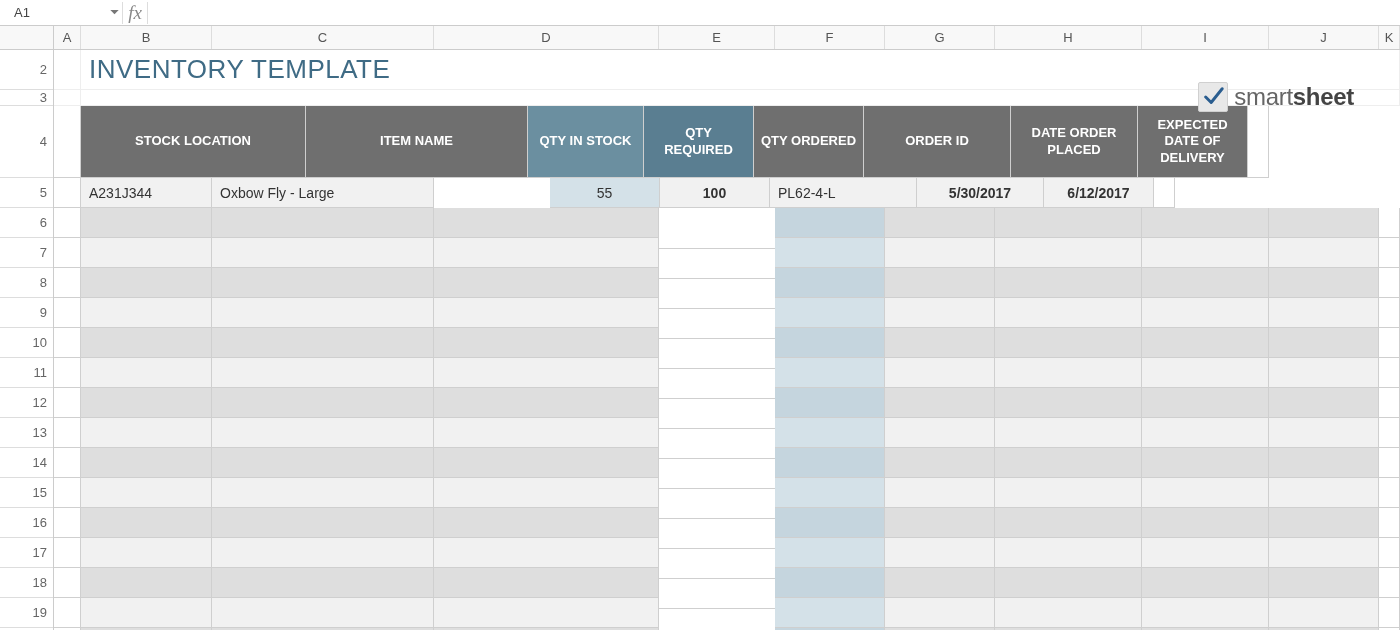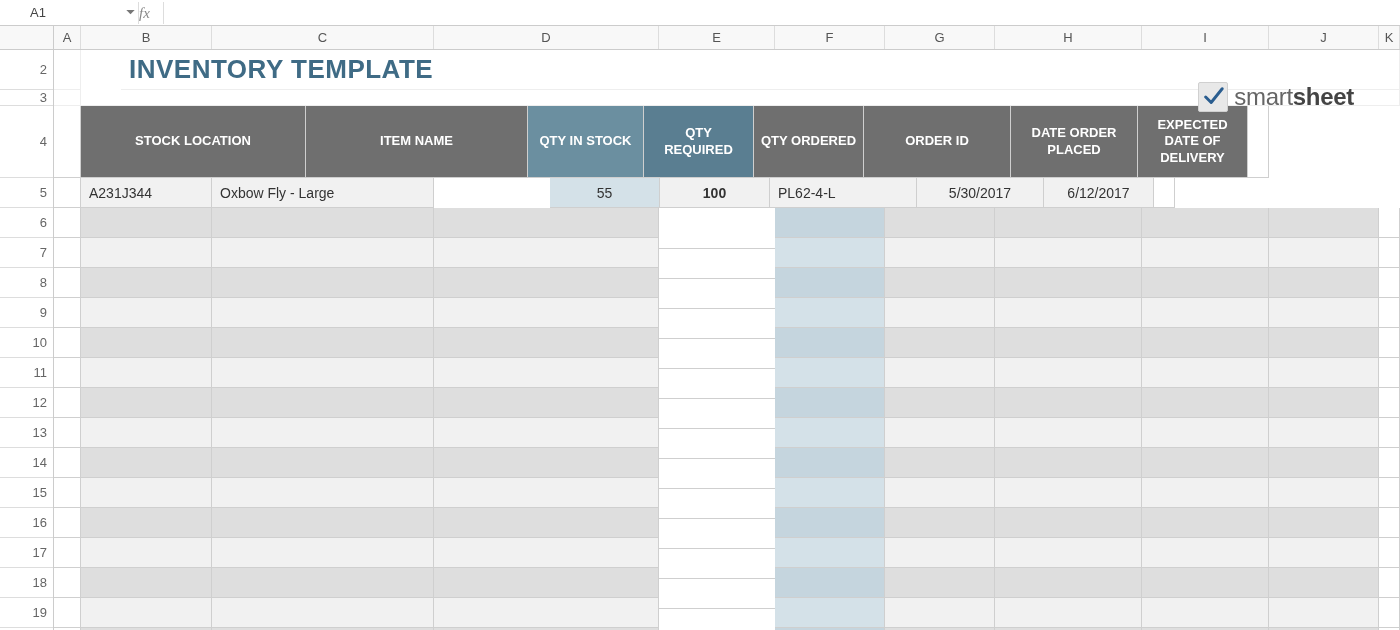--- a/index.html
+++ b/index.html
@@ -11,31 +11,31 @@
     display: flex;
     align-items: center;
     border-bottom: 1px solid #ccc;
     background: #fff;
     font-size: 13px;
     color: #555;
   }
   .name-box {
     width: 98px;
     height: 22px;
-    margin-left: 24px;
+    margin-left: 8px;
     padding-left: 6px;
     display: flex;
     align-items: center;
     color: #444;
   }
   .name-dd {
     width: 16px; height: 22px; display: flex; align-items: center; justify-content: center; color: #777;
   }
   .fx {
-    width: 26px; text-align: left; font-style: italic; color: #888; font-family: "Times New Roman", serif; font-size: 15px;
+    width: 26px; text-align: center; font-style: italic; color: #888; font-family: "Times New Roman", serif; font-size: 19px;
     border-left: 1px solid #ddd; border-right: 1px solid #ddd; height: 22px; line-height: 22px;
   }
   .formula-input {
     flex: 1; height: 22px; padding-left: 6px;
   }
 
   
   .grid {
     display: flex;
     width: 1400px;
@@ -99,25 +99,24 @@
     font-size: 14px;
     background: #fff;
     overflow: hidden;
     white-space: nowrap;
   }
 
   
   .title-row { height: 40px; }
   .rh.title-row { height: 40px; }
   .title-cell {
-    font-weight: 700;
+    font-weight: 400;
     font-size: 26px;
     letter-spacing: 0.5px;
     color: #3f6b85;
-    margin-left: 40px;
   }
 
   
   .short-row { height: 16px; }
   .rh.short-row { height: 16px; }
 
   
   .hdr-row { height: 72px; }
   .rh.hdr-row { height: 72px; }
   .hdr {
@@ -139,21 +138,21 @@
   
   .data-cell { background: #f1f1f1; }
   .data-cell.alt { background: #dedede; }
 
   .col-E.data-cell { background: #e7edf0; justify-content: flex-start; font-weight: 700; margin-top: 40px; }
   .col-F.data-cell { background: #d4e1e8; justify-content: center; font-weight: 400; }
   .col-E.data-cell.alt { background: #d8e2e7; }
   .col-F.data-cell.alt { background: #c5d5de; }
 
   .col-G.data-cell { justify-content: center; font-weight: 700; }
-  .col-I.data-cell, .col-J.data-cell { justify-content: center; }
+  .col-I.data-cell, .col-J.data-cell { justify-content: center; font-weight: bold; }
 
   .row-borders .cell { border-right: 1px solid #cfcfcf; border-bottom: 1px solid #cfcfcf; }
 
   
   .logo {
     position: absolute;
     top: 29px; 
     right: 46px;
     height: 36px;
     display: flex; align-items: center;

